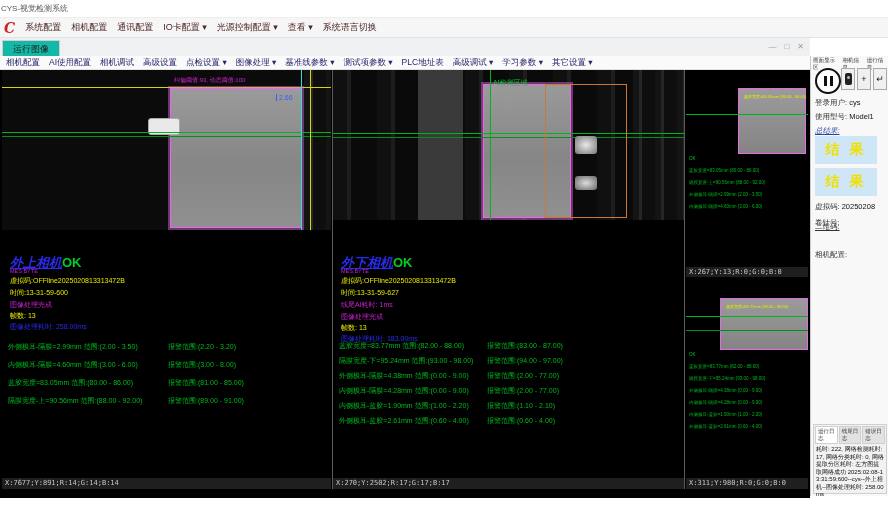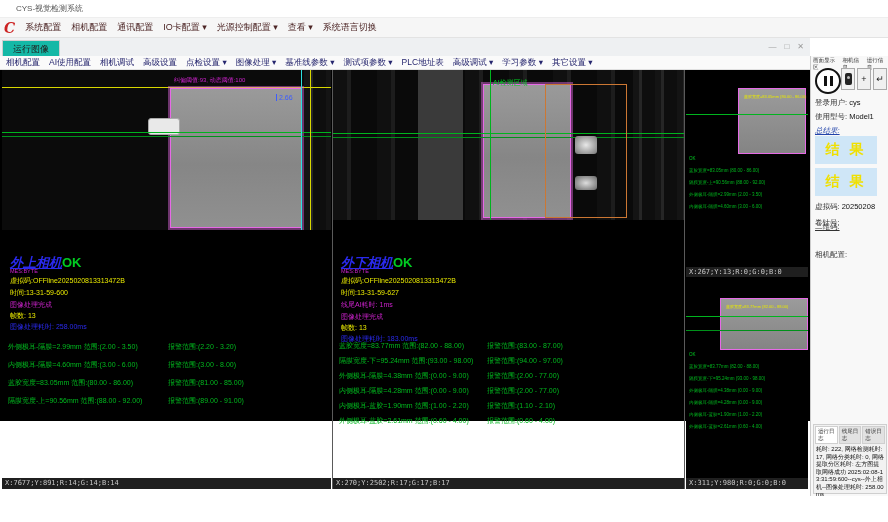--- a/index.html
+++ b/index.html
@@ -1,29 +1,29 @@
 <!DOCTYPE html>
 <html><head>
 <meta charset="utf-8">
 <style>
   html,body{margin:0;padding:0;background:#d8d8d8;font-family:"Liberation Sans",sans-serif;}
   .win{position:relative;width:888px;height:522px;background:#fff;overflow:hidden;}
   .abs{position:absolute;}
   
-  .titlebar{left:0;top:0;width:888px;height:18px;background:#fff;border-bottom:1px solid #eee;font-size:8px;color:#555;line-height:18px;padding-left:16px;box-sizing:border-box;}
+  .titlebar{left:0;top:0;width:888px;height:18px;background:#fff;border-bottom:1px solid #eee;font-size:8px;color:#555;line-height:18px;padding-left:1px;box-sizing:border-box;}
   .menubar{left:0;top:18px;width:888px;height:20px;background:#f6f6f6;border-bottom:1px solid #e3e3e3;display:flex;align-items:center;gap:10px;padding-left:4px;box-sizing:border-box;}
   .logo{font-family:"DejaVu Serif",serif;font-style:italic;font-weight:bold;color:#c22;font-size:14px;line-height:20px;}
   .menu-item{font-size:9px;color:#4d2626;white-space:nowrap;cursor:default;}
   .tabstrip{left:0;top:38px;width:810px;height:18px;background:#eef0f2;border-bottom:1px solid #d4d4d4;}
   .tab{position:absolute;left:2px;top:2px;height:16px;padding:0 10px;background:#14b8a6;border:1px solid #cfcfcf;border-bottom:none;font-size:9px;line-height:16px;color:#222;}
   .winctl{position:absolute;right:6px;top:4px;display:flex;gap:8px;font-size:8px;color:#9a9a9a;}
   .toolbar{left:0;top:56px;width:810px;height:14px;background:#fafafa;border-bottom:1px solid #e0e0e0;display:flex;align-items:center;gap:9px;padding-left:6px;box-sizing:border-box;}
   .tool-item{font-size:8.5px;color:#26266e;white-space:nowrap;}
   
-  .main{left:0;top:70px;width:810px;height:351px;background:#000;}
+  .main{left:0;top:70px;width:810px;height:428px;background:#000;}
   .vdiv{position:absolute;top:0;width:1px;height:419px;background:#5a5a5a;}
   .panel{position:absolute;top:0;height:419px;}
   .imgarea{position:absolute;left:0;top:0;overflow:hidden;background:#0b0b0b;}
   .coordbar{position:absolute;left:0;bottom:0;height:11px;width:100%;background:#1f1f1f;color:#c8c8c8;font-size:7px;line-height:11px;padding-left:3px;box-sizing:border-box;font-family:"DejaVu Sans Mono",monospace;}
   .t-blue{color:#2a2aee;} .t-green{color:#00cc22;} .t-yellow{color:#e8e800;} .t-mag{color:#cc22cc;}
   .bigtitle{font-size:13px;font-weight:bold;font-style:italic;text-decoration:underline;}
   .bigok{font-size:13px;font-weight:bold;}
   .pline{position:absolute;font-size:7px;white-space:nowrap;}
   .mline{position:absolute;font-size:7px;color:#00b81e;white-space:nowrap;}
   .alarm{position:absolute;font-size:7px;color:#00b81e;white-space:nowrap;}

